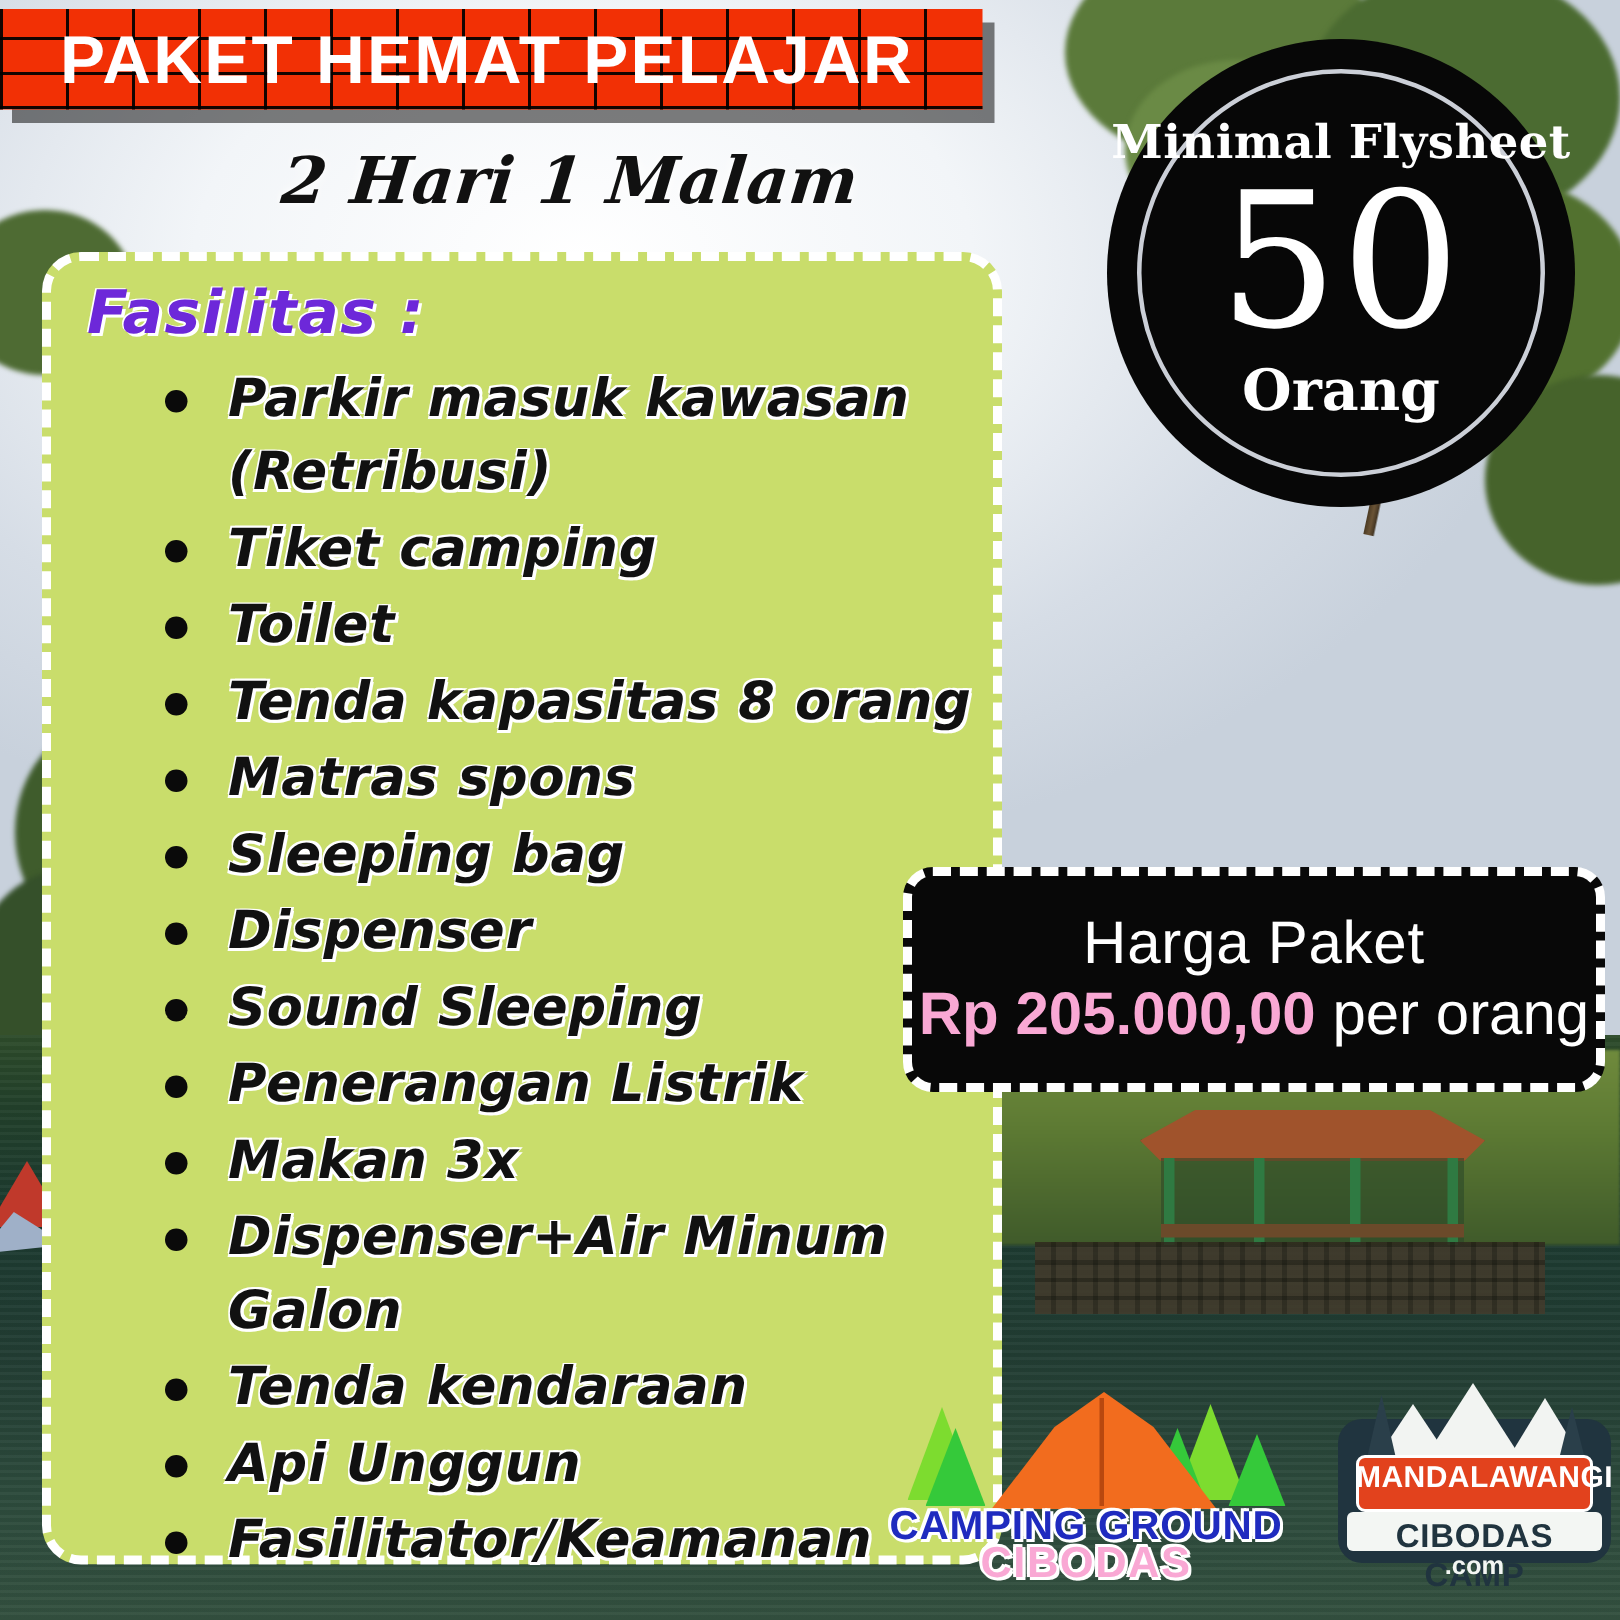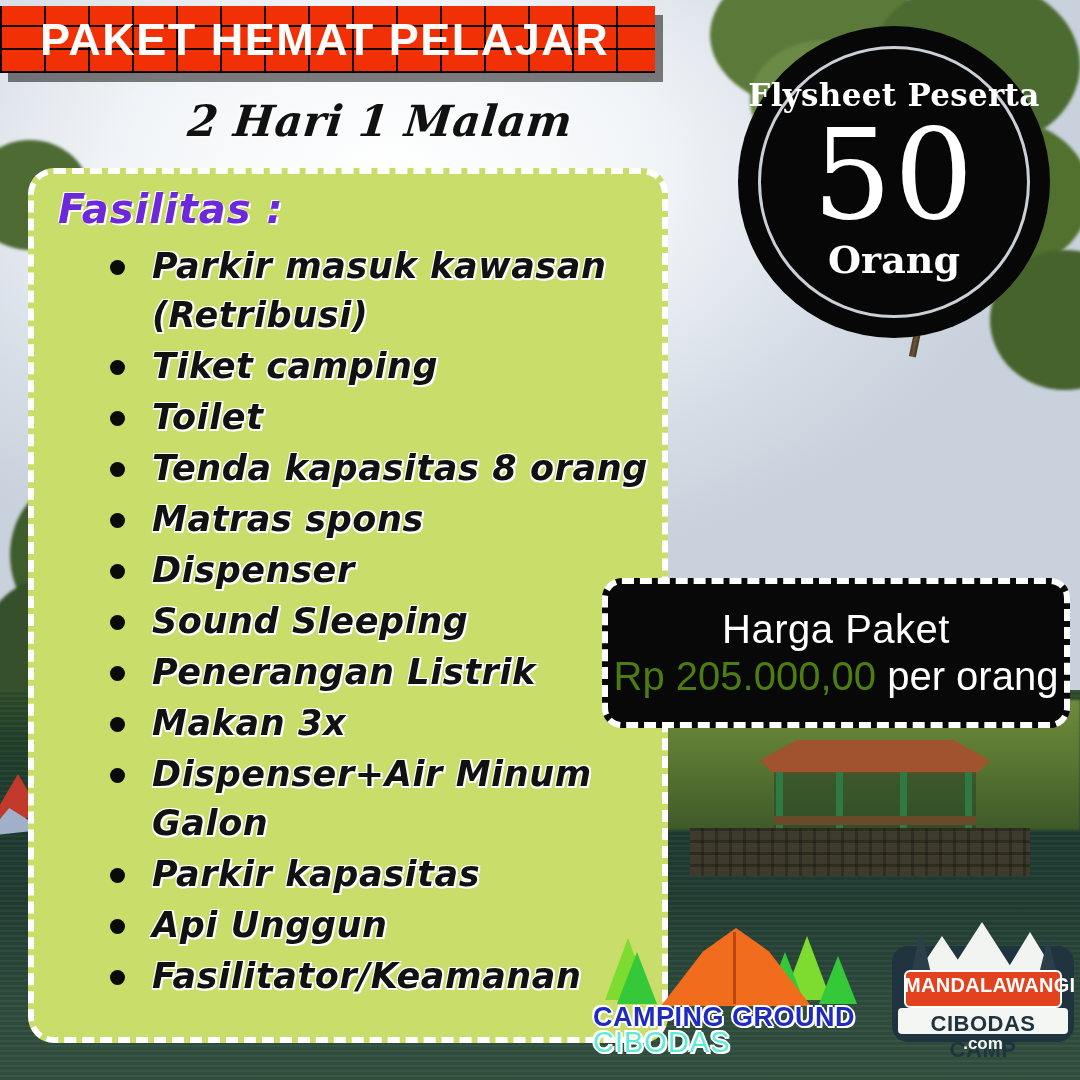--- a/index.html
+++ b/index.html
@@ -137,43 +137,43 @@
     position:absolute;left:602px;top:578px;width:468px;height:150px;
     background:#080808;border-radius:20px;
     border:6px dashed #ffffff;box-sizing:border-box;
     display:flex;flex-direction:column;align-items:center;justify-content:center;
   }
   .price-label{
     font-size:40px;color:#fff;font-weight:500;letter-spacing:.5px;
     font-family:"Liberation Sans",sans-serif;margin-bottom:2px;
   }
   .price-line{font-size:40px;font-family:"Liberation Sans",sans-serif;white-space:nowrap;}
-  .price-amount{color:#4d7c0f;font-weight:normal;}
+  .price-amount{color:#f9a8d4;font-weight:bold;}
   .price-unit{color:#fff;font-weight:500;}
 
   
   .logo-cg{position:absolute;left:583px;top:922px;width:278px;height:130px;}
   .cg-trees{position:absolute;inset:0;}
   .pine{position:absolute;background:#35c93a;clip-path:polygon(50% 0,100% 100%,0 100%);
         filter:drop-shadow(0 0 3px #fff);}
   .pine2{position:absolute;background:#7ddc2f;clip-path:polygon(50% 0,100% 100%,0 100%);
         filter:drop-shadow(0 0 3px #fff);}
   .cg-tent{position:absolute;left:78px;top:6px;width:150px;height:78px;background:#f26c1e;
     clip-path:polygon(50% 0,72% 30%,100% 100%,0 100%,28% 30%);
     filter:drop-shadow(0 0 4px #fff);}
   .cg-tentline{position:absolute;left:150px;top:10px;width:3px;height:72px;background:#b8480f;}
   .cg-t1{
     position:absolute;left:10px;top:80px;width:262px;text-align:right;
     font-family:"Liberation Sans",sans-serif;font-weight:bold;font-size:27px;color:#1f2bbf;
     text-shadow:2px 0 0 #fff,-2px 0 0 #fff,0 2px 0 #fff,0 -2px 0 #fff,2px 2px 0 #fff,-2px -2px 0 #fff;
     letter-spacing:.5px;
   }
   .cg-t2{
-    position:absolute;left:10px;top:104px;width:262px;
-    font-family:"Liberation Sans",sans-serif;font-weight:normal;font-size:29px;color:#5eead4;
+    position:absolute;left:10px;top:104px;width:262px;text-align:center;
+    font-family:"Liberation Sans",sans-serif;font-weight:bold;font-size:29px;color:#f9a8d4;
     text-shadow:2px 0 0 #fff,-2px 0 0 #fff,0 2px 0 #fff,0 -2px 0 #fff,2px 2px 0 #fff,-2px -2px 0 #fff;
     letter-spacing:1px;
   }
 
   .logo-mw{position:absolute;left:892px;top:922px;width:182px;height:134px;}
   .mw-badge{position:absolute;left:0;top:24px;width:182px;height:96px;background:#20343f;
     border-radius:16px;}
   .mw-tents{position:absolute;left:18px;top:0;width:146px;height:56px;}
   .mw-tent{position:absolute;background:#f2f4f2;clip-path:polygon(50% 0,100% 100%,0 100%);}
   .mw-pine{position:absolute;background:#2a3f4a;clip-path:polygon(50% 0,100% 100%,0 100%);}
@@ -244,34 +244,35 @@
   <div class="subtitle">2 Hari 1 Malam</div>
 
   <div class="card">
     <div class="fac-title">Fasilitas :</div>
     <ul class="fac-list">
       <li>Parkir masuk kawasan (Retribusi)</li>
       <li>Tiket camping</li>
       <li>Toilet</li>
       <li>Tenda kapasitas 8 orang</li>
       <li>Matras spons</li>
+      <li>Sleeping bag</li>
       <li>Dispenser</li>
       <li>Sound Sleeping</li>
       <li>Penerangan Listrik</li>
       <li>Makan 3x</li>
       <li>Dispenser+Air Minum Galon</li>
-      <li>Parkir kapasitas</li>
+      <li>Tenda kendaraan</li>
       <li>Api Unggun</li>
       <li>Fasilitator/Keamanan</li>
     </ul>
   </div>
 
   <div class="badge">
     <div class="badge-ring"></div>
-    <div class="badge-top">Flysheet Peserta</div>
+    <div class="badge-top">Minimal Flysheet</div>
     <div class="badge-num">50</div>
     <div class="badge-bot">Orang</div>
   </div>
 
   <div class="pricebox">
     <div class="price-label">Harga Paket</div>
     <div class="price-line"><span class="price-amount">Rp 205.000,00</span><span class="price-unit"> per orang</span></div>
   </div>
 
   <div class="logo-cg">

